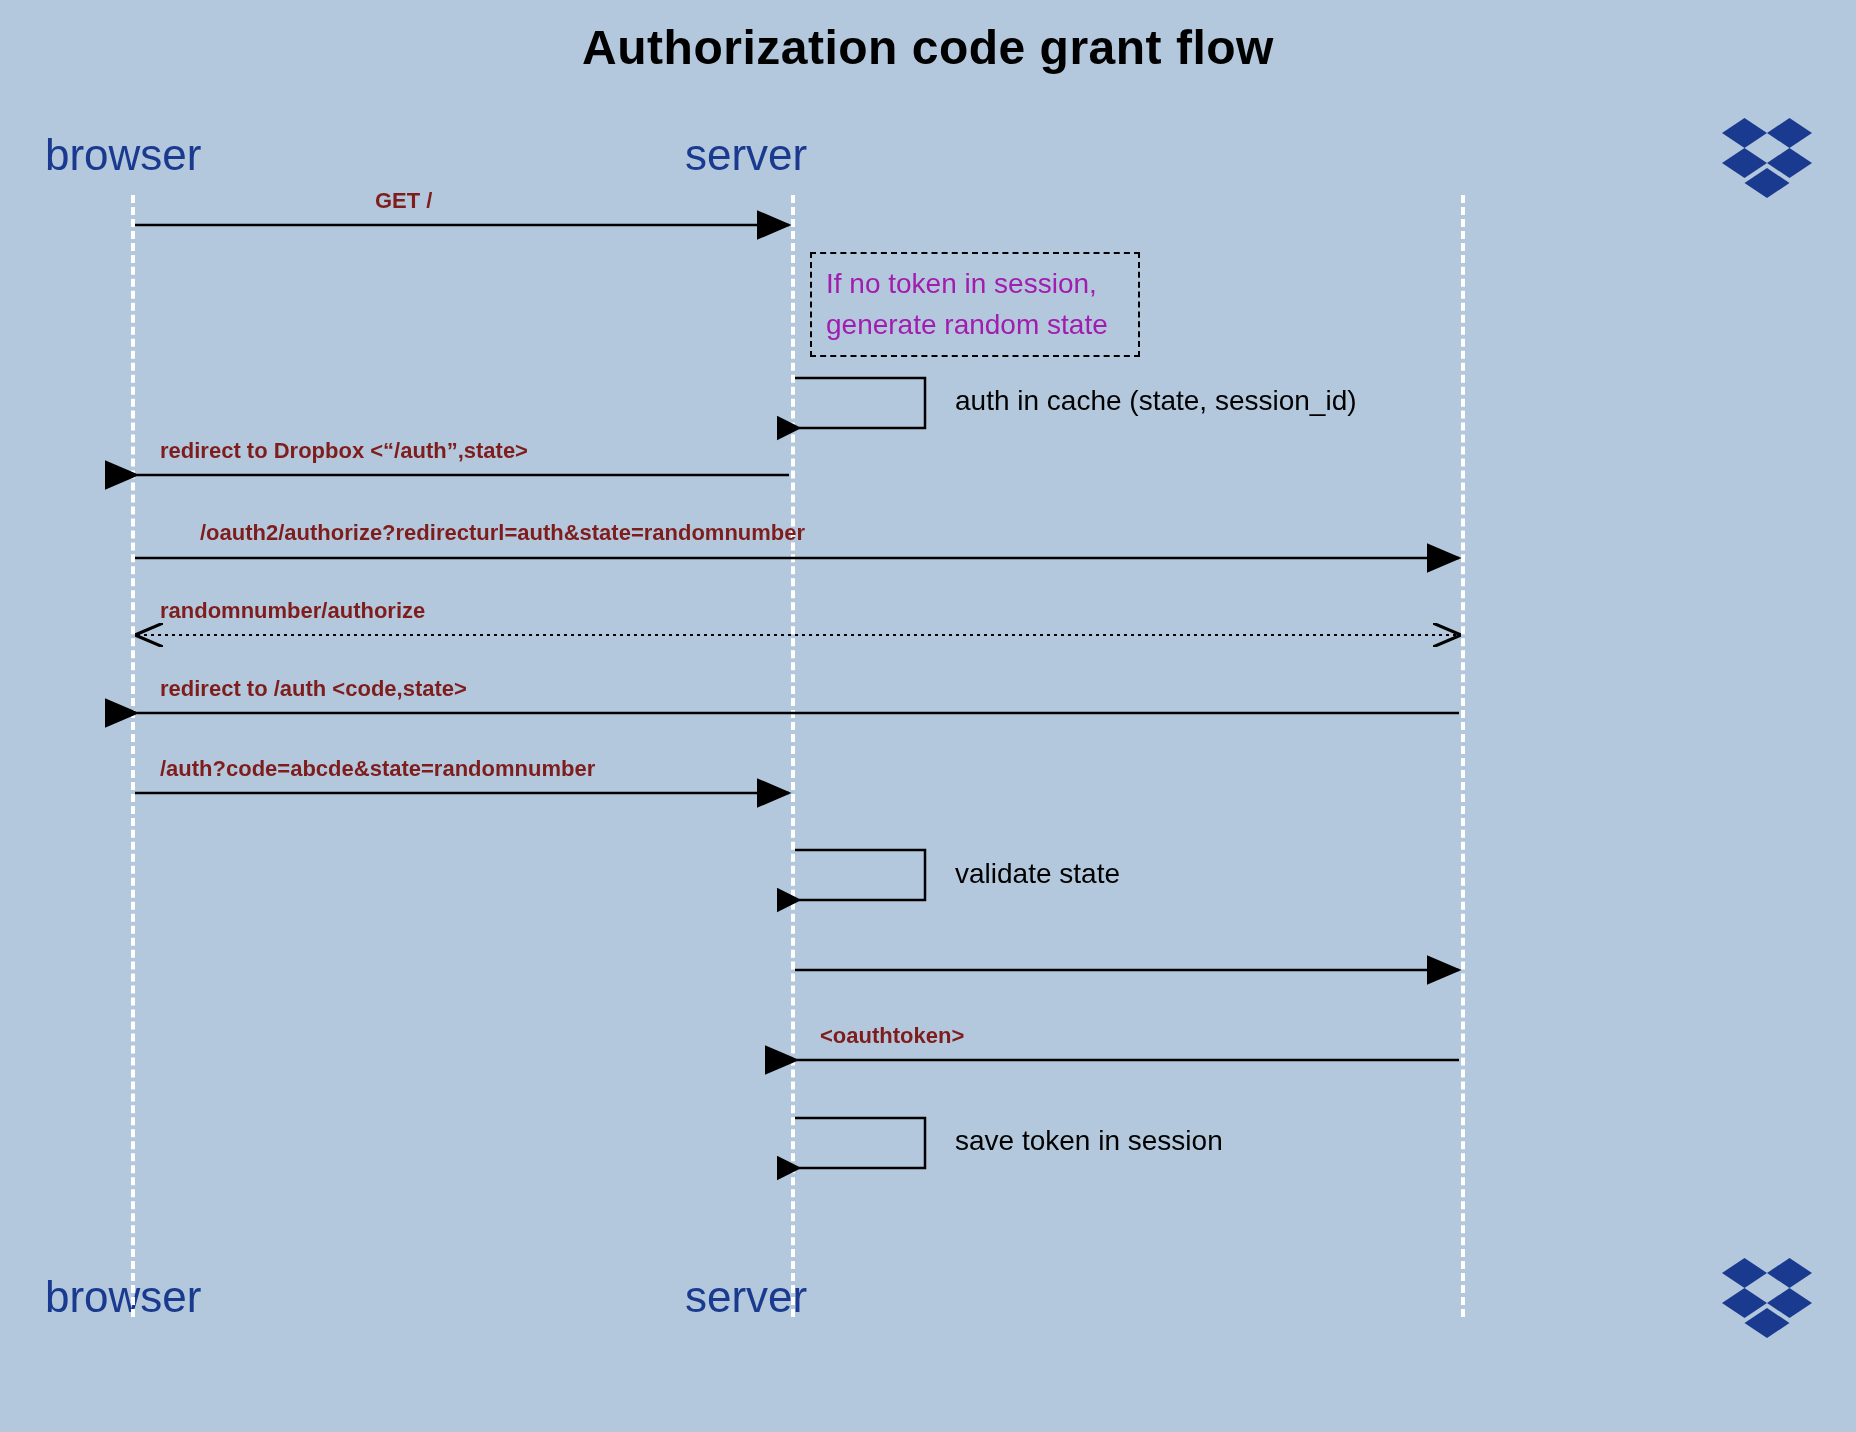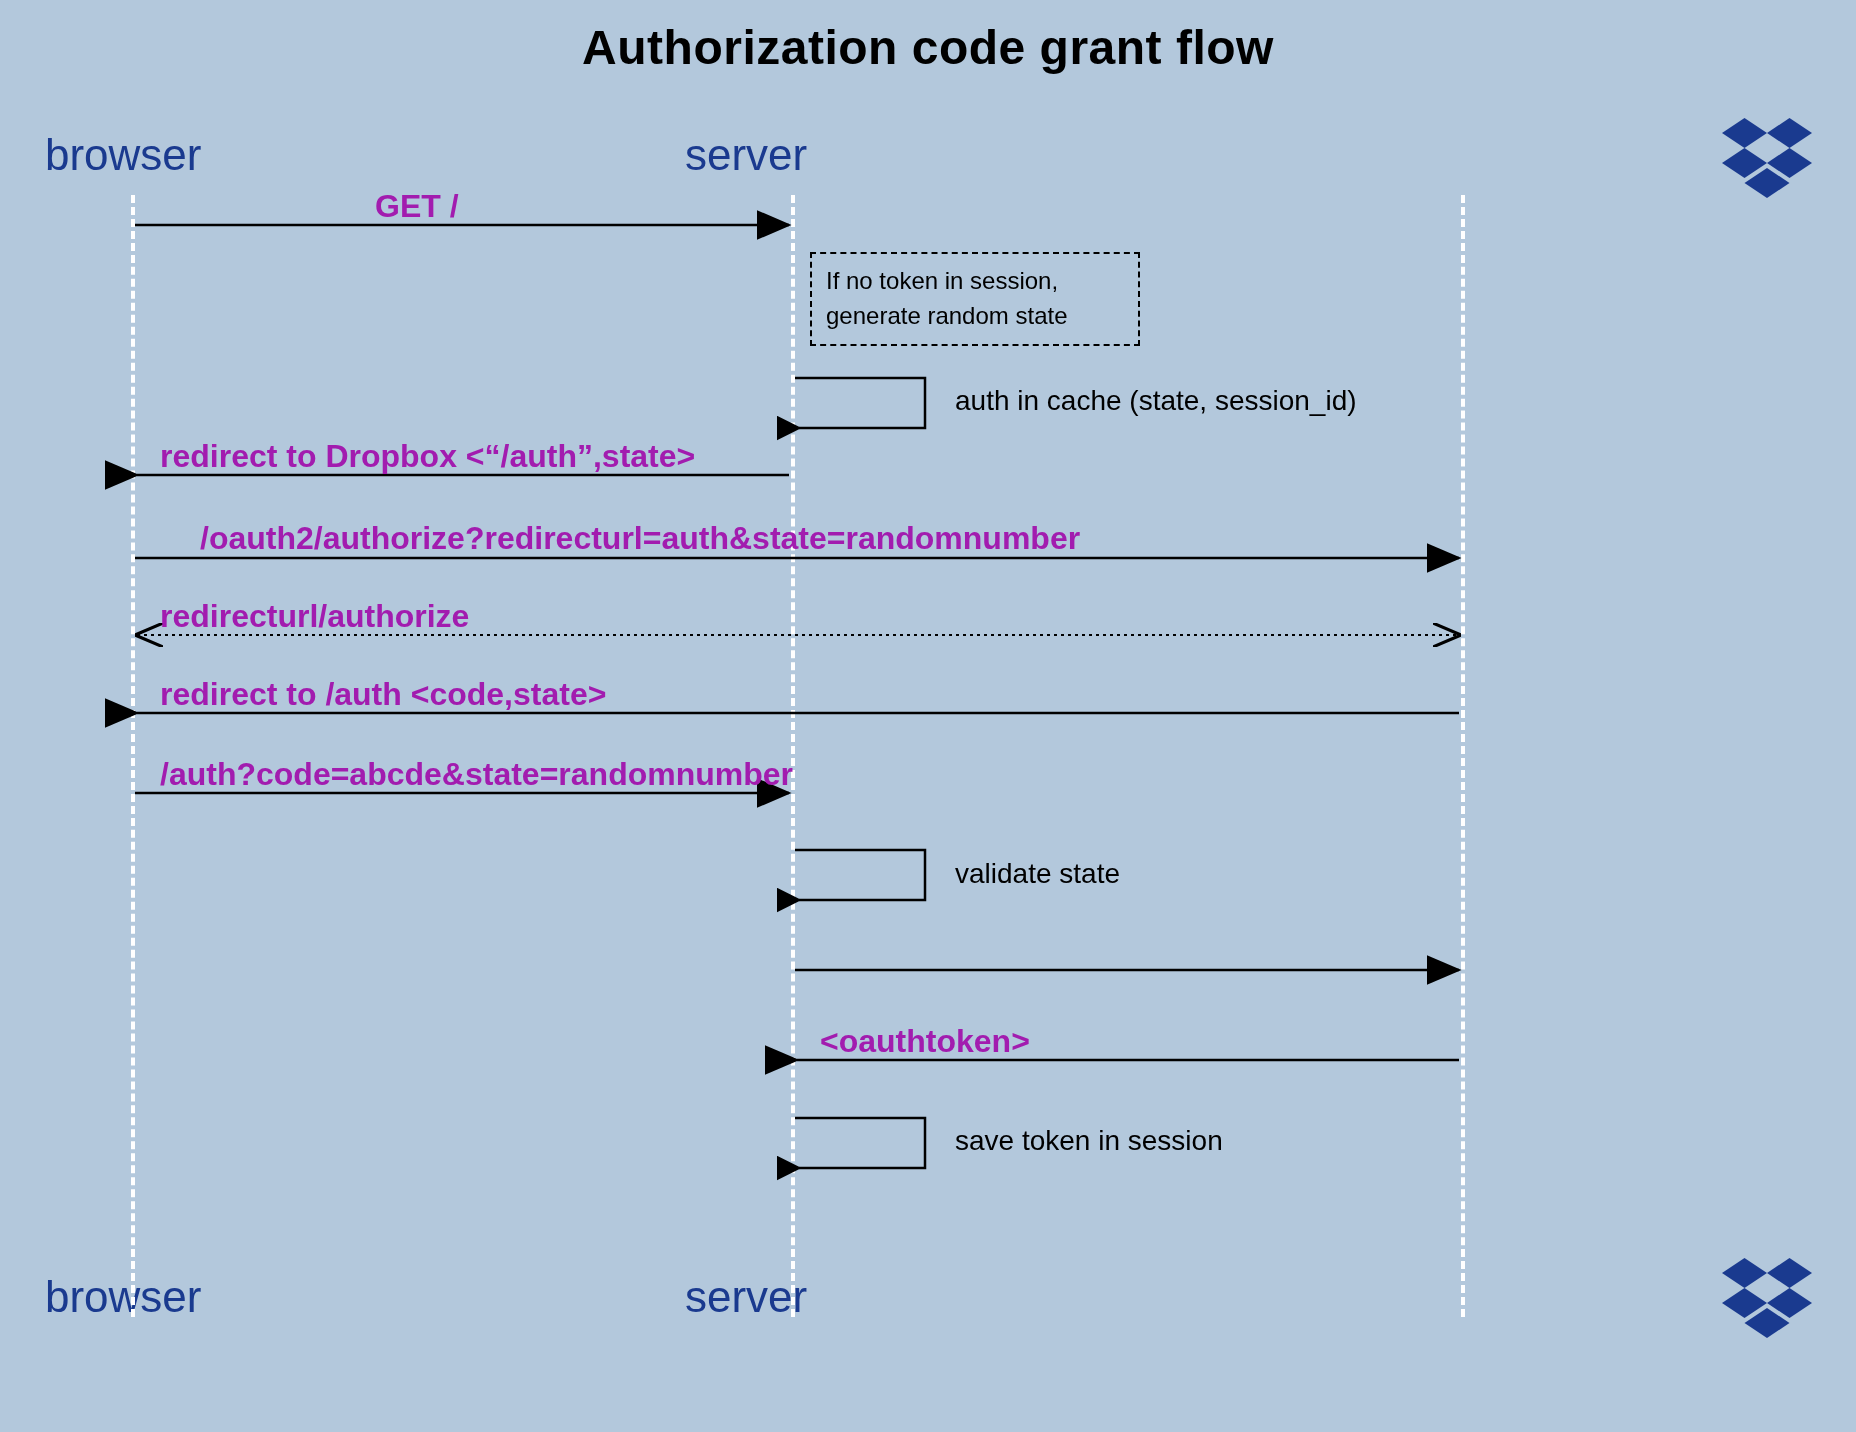--- a/index.html
+++ b/index.html
@@ -33,32 +33,32 @@
   }
   .lifeline {
     position: absolute;
     top: 195px;
     bottom: 115px;
     width: 0;
     border-left: 4px dashed #fff;
   }
   .msg {
     position: absolute;
-    font-size: 32px;
+    font-size: 22px;
     font-weight: 700;
-    color: #a21caf;
+    color: #7f1d1d;
     white-space: nowrap;
   }
   .note-box {
     position: absolute;
     border: 2px dashed #000;
     padding: 10px 14px;
-    font-size: 24px;
+    font-size: 28px;
     font-weight: 500;
-    color: #000000;
+    color: #a21caf;
     line-height: 1.45;
   }
   .self-label {
     position: absolute;
     font-size: 28px;
     font-weight: 500;
     color: #000;
     white-space: nowrap;
   }
   svg.arrows {
@@ -162,21 +162,21 @@
     <div>If no token in session,</div>
     <div>generate random state</div>
   </div>
 
   <div class="self-label" style="left:955px; top:385px;">auth in cache (state, session_id)</div>
 
   <div class="msg" style="left:160px; top:438px;text-align:center;">redirect to Dropbox &lt;“/auth”,state&gt;</div>
 
   <div class="msg" style="left:160px; top:520px;margin-left:40px;">/oauth2/authorize?redirecturl=auth&amp;state=randomnumber</div>
 
-  <div class="msg" style="left:160px; top:598px;">redirecturl/authorize</div>
+  <div class="msg" style="left:160px; top:598px;">randomnumber/authorize</div>
 
   <div class="msg" style="left:160px; top:676px;">redirect to /auth &lt;code,state&gt;</div>
 
   <div class="msg" style="left:160px; top:756px;">/auth?code=abcde&amp;state=randomnumber</div>
 
   <div class="self-label" style="left:955px; top:858px;">validate state</div>
 
 
   <div class="msg" style="left:820px; top:1023px;">&lt;oauthtoken&gt;</div>
 

